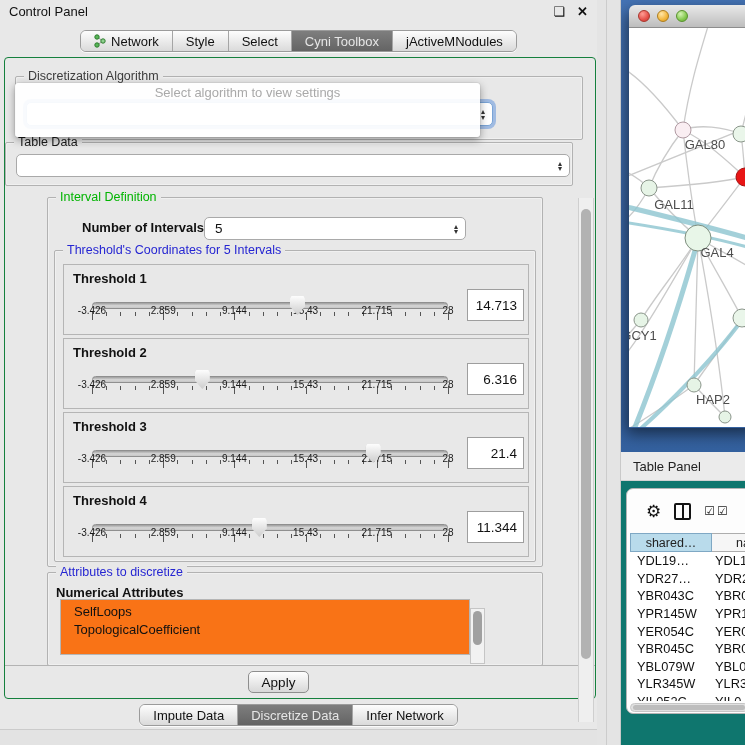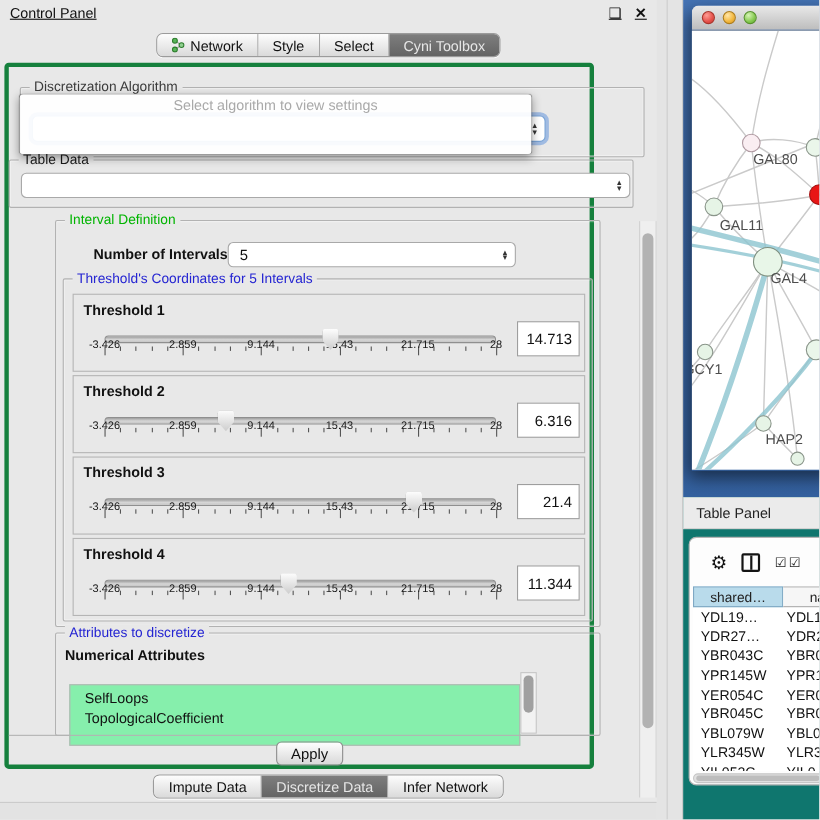--- a/index.html
+++ b/index.html
@@ -2,36 +2,36 @@
 <html><head>
 <meta charset="utf-8">
 <style>
   * { margin:0; padding:0; box-sizing:border-box; font-family:"Liberation Sans",sans-serif; }
   html,body { width:745px; height:745px; }
   body { position:relative; overflow:hidden; background:#e6e6e6; }
 
   
   #cp { position:absolute; left:0; top:0; width:597px; height:745px; background:#e8e8e8; }
   .cp-title { position:absolute; top:0; left:0; right:0; height:23px; display:flex; align-items:center;
-              padding:0 9px; font-size:13px; color:#111;text-decoration:underline; }
+              padding:0 9px; font-size:13px; color:#111; }
   .cp-title .sp { flex:1; }
   .win-btn { margin-left:12px; font-size:13px; color:#111; cursor:default; }
   .win-btn.close { font-weight:bold; }
 
   .seg { display:flex; height:22px; border:1px solid #9b9b9b; border-radius:6px; overflow:hidden;
          box-shadow:0 1px 0 rgba(255,255,255,.8); }
   .seg-item { display:flex; align-items:center; gap:5px; padding:0 13px; font-size:13px; color:#111;
               background:linear-gradient(#fdfdfd,#dadada); border-right:1px solid #a5a5a5; white-space:nowrap; }
   .seg-item:last-child { border-right:none; }
   .seg-item.sel { background:linear-gradient(#7e7e7e,#646464); color:#e6e6e6; }
   #top-tab-bar { position:absolute; top:30px; left:0; width:597px; display:flex; justify-content:center; }
   #bottom-tab-bar { position:absolute; top:704px; left:0; width:597px; display:flex; justify-content:center; }
 
-  #cp-main { position:absolute; left:4px; top:57px; width:536px; height:642px; background:#e8e8e8;
-             border:4px solid #15803d; border-radius:4px; }
+  #cp-main { position:absolute; left:4px; top:57px; width:592px; height:642px; background:#e8e8e8;
+             border:1px solid #15803d; border-radius:4px; }
 
   .grp { position:absolute; border:1px solid #b2b2b2; border-radius:2px;
          box-shadow:inset 0 0 0 1px rgba(255,255,255,.35); }
   .grp-title { position:absolute; top:-8px; left:8px; background:#e8e8e8; padding:0 4px;
                font-size:12.5px; white-space:nowrap; }
   .t-gray { color:#3c3c3c; } .t-black { color:#1a1a1a; }
   .t-green { color:#00b400; } .t-blue { color:#2525d2; }
 
   .combo { background:#fff; border:1px solid #a9a9a9; border-radius:5px; display:flex; align-items:center;
            padding:0 22px 0 10px; font-size:13.5px; color:#111; position:absolute; }
@@ -62,21 +62,21 @@
                 clip-path:polygon(10% 0,90% 0,100% 14%,100% 55%,50% 100%,0 55%,0 14%);
                 background:linear-gradient(#fdfdfd,#cdcdcd);
                 filter:drop-shadow(0 0 0.7px #6a6a6a) drop-shadow(0 1px 1px rgba(0,0,0,.25)); }
   .thr-tick { position:absolute; width:1px; background:#555; }
   .thr-ticklabel { position:absolute; top:10px; transform:translateX(-50%); font-size:10px;
                    font-weight:normal; color:#1a1a1a; white-space:nowrap; }
   .thr-value { position:absolute; right:4px; top:24px; width:57px; height:32px; background:#fff;
                border:1px solid #9e9e9e; display:flex; align-items:center; justify-content:flex-end;
                padding-right:6px; font-size:13.5px; color:#111; }
 
-  #attr-list { position:absolute; left:12px; top:46px; width:410px; height:56px; background:#86efac;
+  #attr-list { position:absolute; left:12px; top:26px; width:410px; height:56px; background:#f97316;
                border:1px solid #b5b5b5; overflow:hidden; padding:3px 0 0 13px; }
   .attr-item { font-size:13px; color:#111; line-height:17.5px; white-space:nowrap; }
   #attr-scroll { position:absolute; left:422px; top:35px; width:15px; height:56px; background:#f2f2f2;
                  border:1px solid #c5c5c5; }
   #attr-thumb { margin:2px auto 0; width:9px; height:34px; background:#a0a0a0; border-radius:5px; }
 
   #cp-sep { position:absolute; left:0; right:0; top:607px; border-top:1px solid #b3b3b3; }
   #apply-btn { position:absolute; left:243px; top:613px; width:61px; height:22px; border:1px solid #8e8e8e;
                border-radius:5px; background:linear-gradient(#fefefe,#d8d8d8); font-size:13.5px; color:#111;
                display:flex; align-items:center; justify-content:center; }
@@ -159,20 +159,23 @@
           <span>Network</span>
         </div>
         <div class="seg-item">
           <span>Style</span>
         </div>
         <div class="seg-item">
           <span>Select</span>
         </div>
         <div class="seg-item sel">
           <span>Cyni Toolbox</span>
+        </div>
+        <div class="seg-item">
+          <span>jActiveMNodules</span>
         </div>
       </div>
     </div>
 
   <div id="cp-main">
 
     <div class="grp" style="left:10px;top:18px;width:568px;height:64px;">
       <span class="grp-title t-gray">Discretization Algorithm</span>
     </div>
     <div id="algo-combo">

